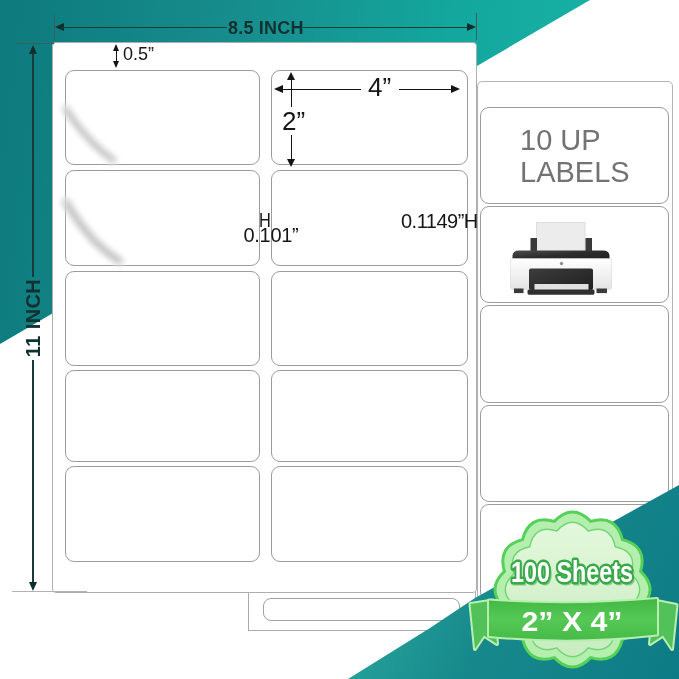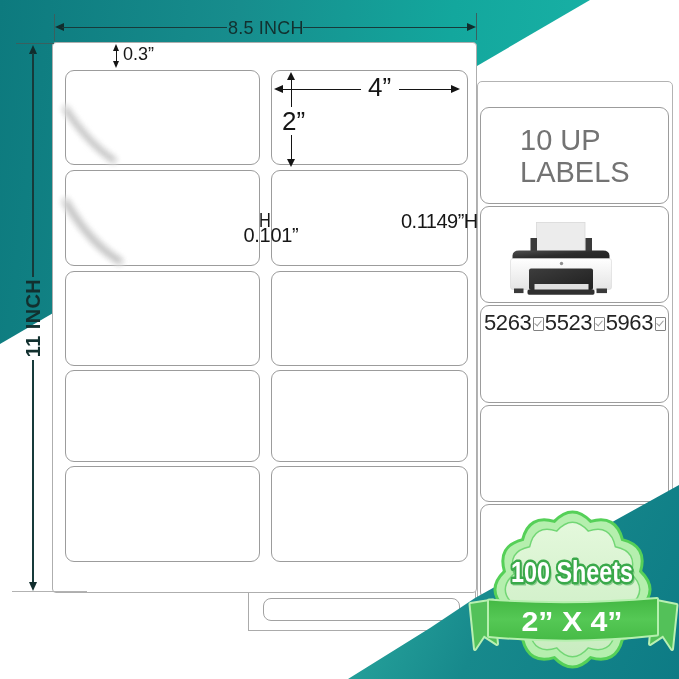--- a/index.html
+++ b/index.html
@@ -63,21 +63,20 @@
 
   <rect x="534.5" y="284" width="54" height="6.5" fill="#e0e0e0"></rect>
 
   <rect x="527.5" y="289.5" width="67" height="5.2" rx="1.6" fill="#303030"></rect>
 
   <rect x="514" y="288.5" width="9.5" height="4.6" fill="#3a3a3a"></rect>
   <rect x="596.5" y="288.5" width="10.5" height="4.6" fill="#3a3a3a"></rect>
 </svg>
 
 <div class="abs" style="left:484px;top:305px;width:182px;font-size:22px;line-height:35px;color:#242424;white-space:nowrap;letter-spacing:-0.4px;">
-  <div style="height:35px;line-height:35px;">5263<span class="cb"></span>5523<span class="cb"></span>5963<span class="cb"></span></div>
 </div>
 
 <div class="abs" style="left:248px;top:591px;width:226px;height:38px;background:#fff;
   border:1px solid #ababab;overflow:hidden;">
 
   <div style="position:absolute;left:14px;top:5.5px;width:195px;height:21px;border:1px solid #a2a2a2;border-radius:8px;background:#fff;"></div>
 </div>
 
 <div class="abs" style="left:348px;top:485px;width:331px;height:194px;
   clip-path:polygon(0px 194px, 82px 143px, 127px 113px, 331px 0px, 331px 194px);
@@ -121,21 +120,21 @@
 </svg>
 
 <div class="abs" style="left:54px;top:14px;width:1px;height:27px;background:#39605f;"></div>
 
 <div class="abs" style="left:476px;top:13px;width:1px;height:27px;background:#39605f;"></div>
 
 <div class="abs" style="left:55px;top:23px;width:0;height:0;border-style:solid;border-width:4.5px 9px 4.5px 0;border-color:transparent #102d2d transparent transparent;"></div>
 
 <div class="dimline" style="left:62px;top:26.7px;width:165px;height:1.6px;"></div>
 
-<div class="abs" style="left:228px;top:18px;font-size:18px;font-weight:normal;color:#12302f;letter-spacing:0.2px;">8.5 INCH</div>
+<div class="abs" style="left:228px;top:18px;font-size:18px;font-weight:bold;color:#12302f;letter-spacing:0.2px;">8.5 INCH</div>
 
 <div class="dimline" style="left:303px;top:26.7px;width:165px;height:1.6px;"></div>
 
 <div class="abs" style="left:467px;top:23px;width:0;height:0;border-style:solid;border-width:4.5px 0 4.5px 9px;border-color:transparent transparent transparent #102d2d;"></div>
 
 <div class="abs" style="left:16px;top:43px;width:38px;height:1px;background:#39605f;"></div>
 
 <div class="abs" style="left:12px;top:591px;width:75px;height:1px;background:#b2b2b2;"></div>
 
 <div class="abs" style="left:28.5px;top:45px;width:0;height:0;border-style:solid;border-width:0 4.5px 9px 4.5px;border-color:transparent transparent #102d2d transparent;"></div>
@@ -144,21 +143,21 @@
 
 <div class="abs" style="left:33px;top:318px;font-size:20px;font-weight:bold;color:#12302f;letter-spacing:0.4px;white-space:nowrap;transform:translate(-50%,-50%) rotate(-90deg);">11 INCH</div>
 
 <div class="dimline" style="left:32.2px;top:360px;width:1.6px;height:222px;"></div>
 
 <div class="abs" style="left:28.5px;top:582px;width:0;height:0;border-style:solid;border-width:9px 4.5px 0 4.5px;border-color:#102d2d transparent transparent transparent;"></div>
 
 <div class="abs" style="left:113px;top:44px;width:0;height:0;border-style:solid;border-width:0 3.5px 7px 3.5px;border-color:transparent transparent #141414 transparent;"></div>
 <div class="dimline" style="left:116px;top:48px;width:1.3px;height:15px;background:#141414;"></div>
 <div class="abs" style="left:113px;top:61px;width:0;height:0;border-style:solid;border-width:7px 3.5px 0 3.5px;border-color:#141414 transparent transparent transparent;"></div>
-<div class="dimtxt" style="left:123px;top:43.6px;font-size:18px;">0.3”</div>
+<div class="dimtxt" style="left:123px;top:43.6px;font-size:18px;">0.5”</div>
 
 <div class="abs" style="left:274px;top:85.4px;width:0;height:0;border-style:solid;border-width:4.2px 9px 4.2px 0;border-color:transparent #141414 transparent transparent;"></div>
 <div class="dimline" style="left:282px;top:88.8px;width:79px;height:1.4px;background:#141414;"></div>
 <div class="dimtxt" style="left:368px;top:72.2px;font-size:26px;">4”</div>
 <div class="dimline" style="left:399px;top:88.8px;width:53px;height:1.4px;background:#141414;"></div>
 <div class="abs" style="left:450.5px;top:85.4px;width:0;height:0;border-style:solid;border-width:4.2px 0 4.2px 9px;border-color:transparent transparent transparent #141414;"></div>
 
 <div class="abs" style="left:287.3px;top:72.4px;width:0;height:0;border-style:solid;border-width:0 4.2px 8px 4.2px;border-color:transparent transparent #141414 transparent;"></div>
 <div class="dimline" style="left:290.8px;top:79px;width:1.4px;height:28px;background:#141414;"></div>
 <div class="dimtxt" style="left:282px;top:106.2px;font-size:26px;">2”</div>

